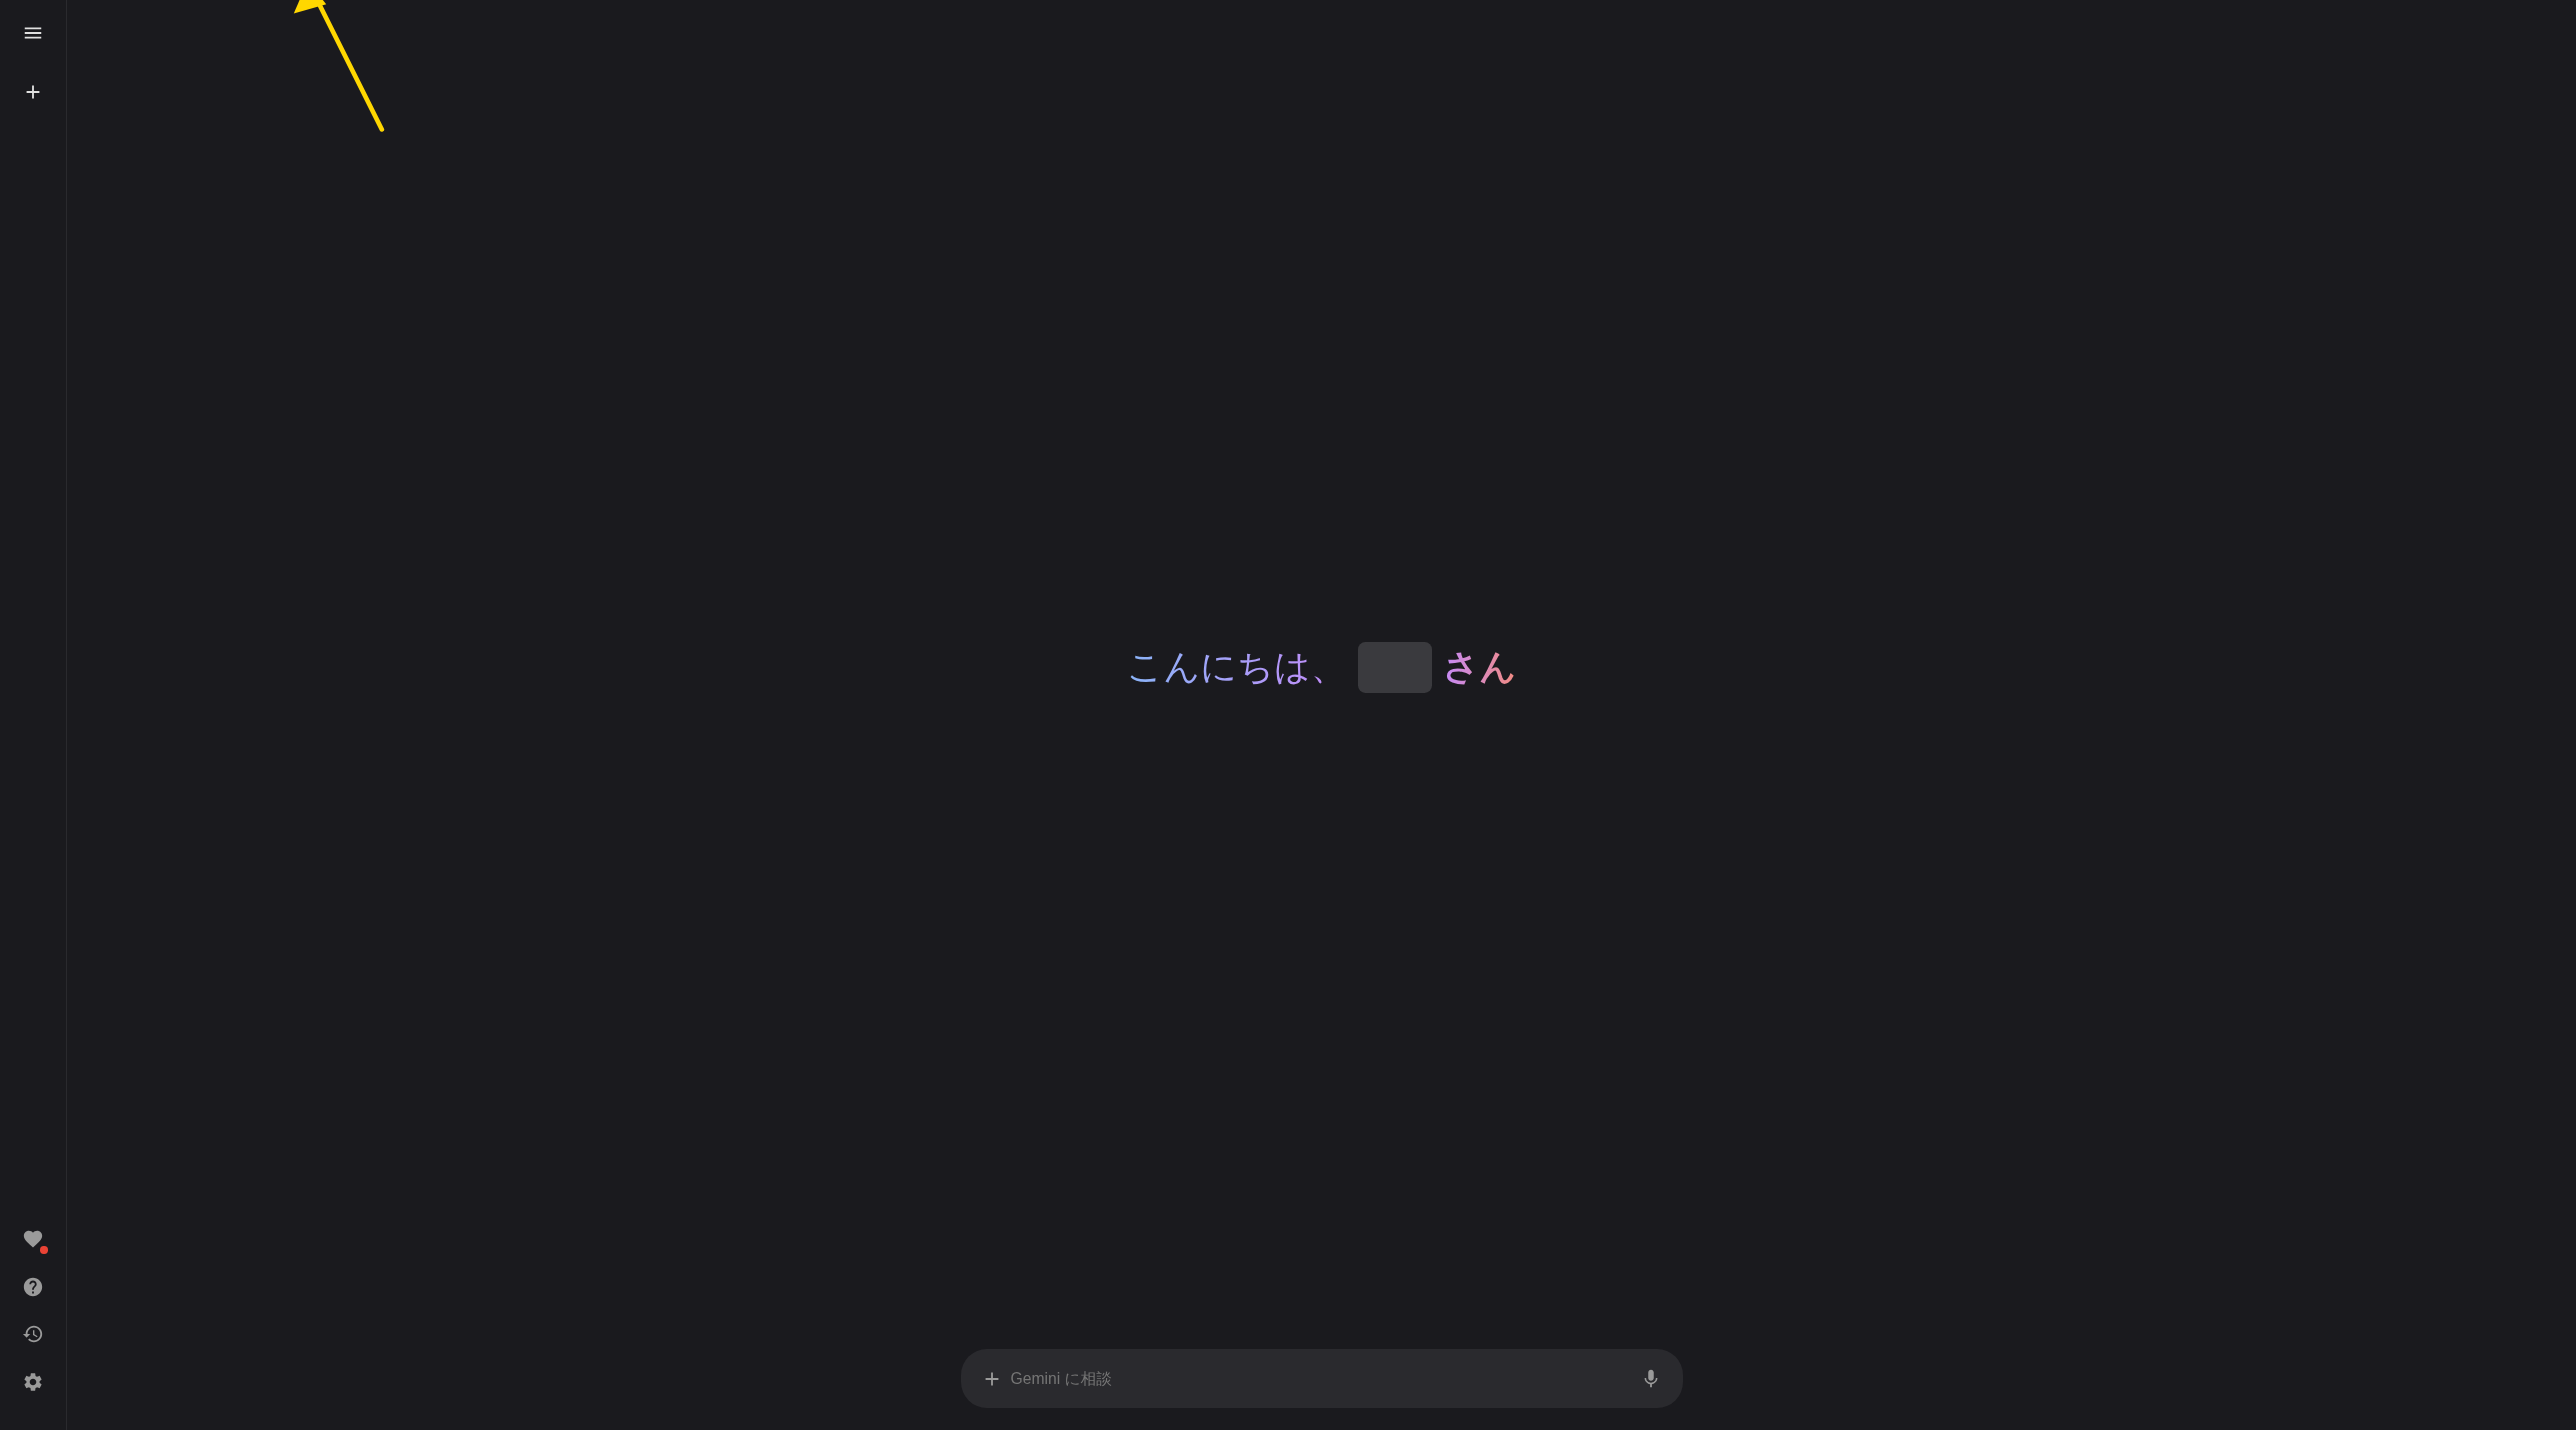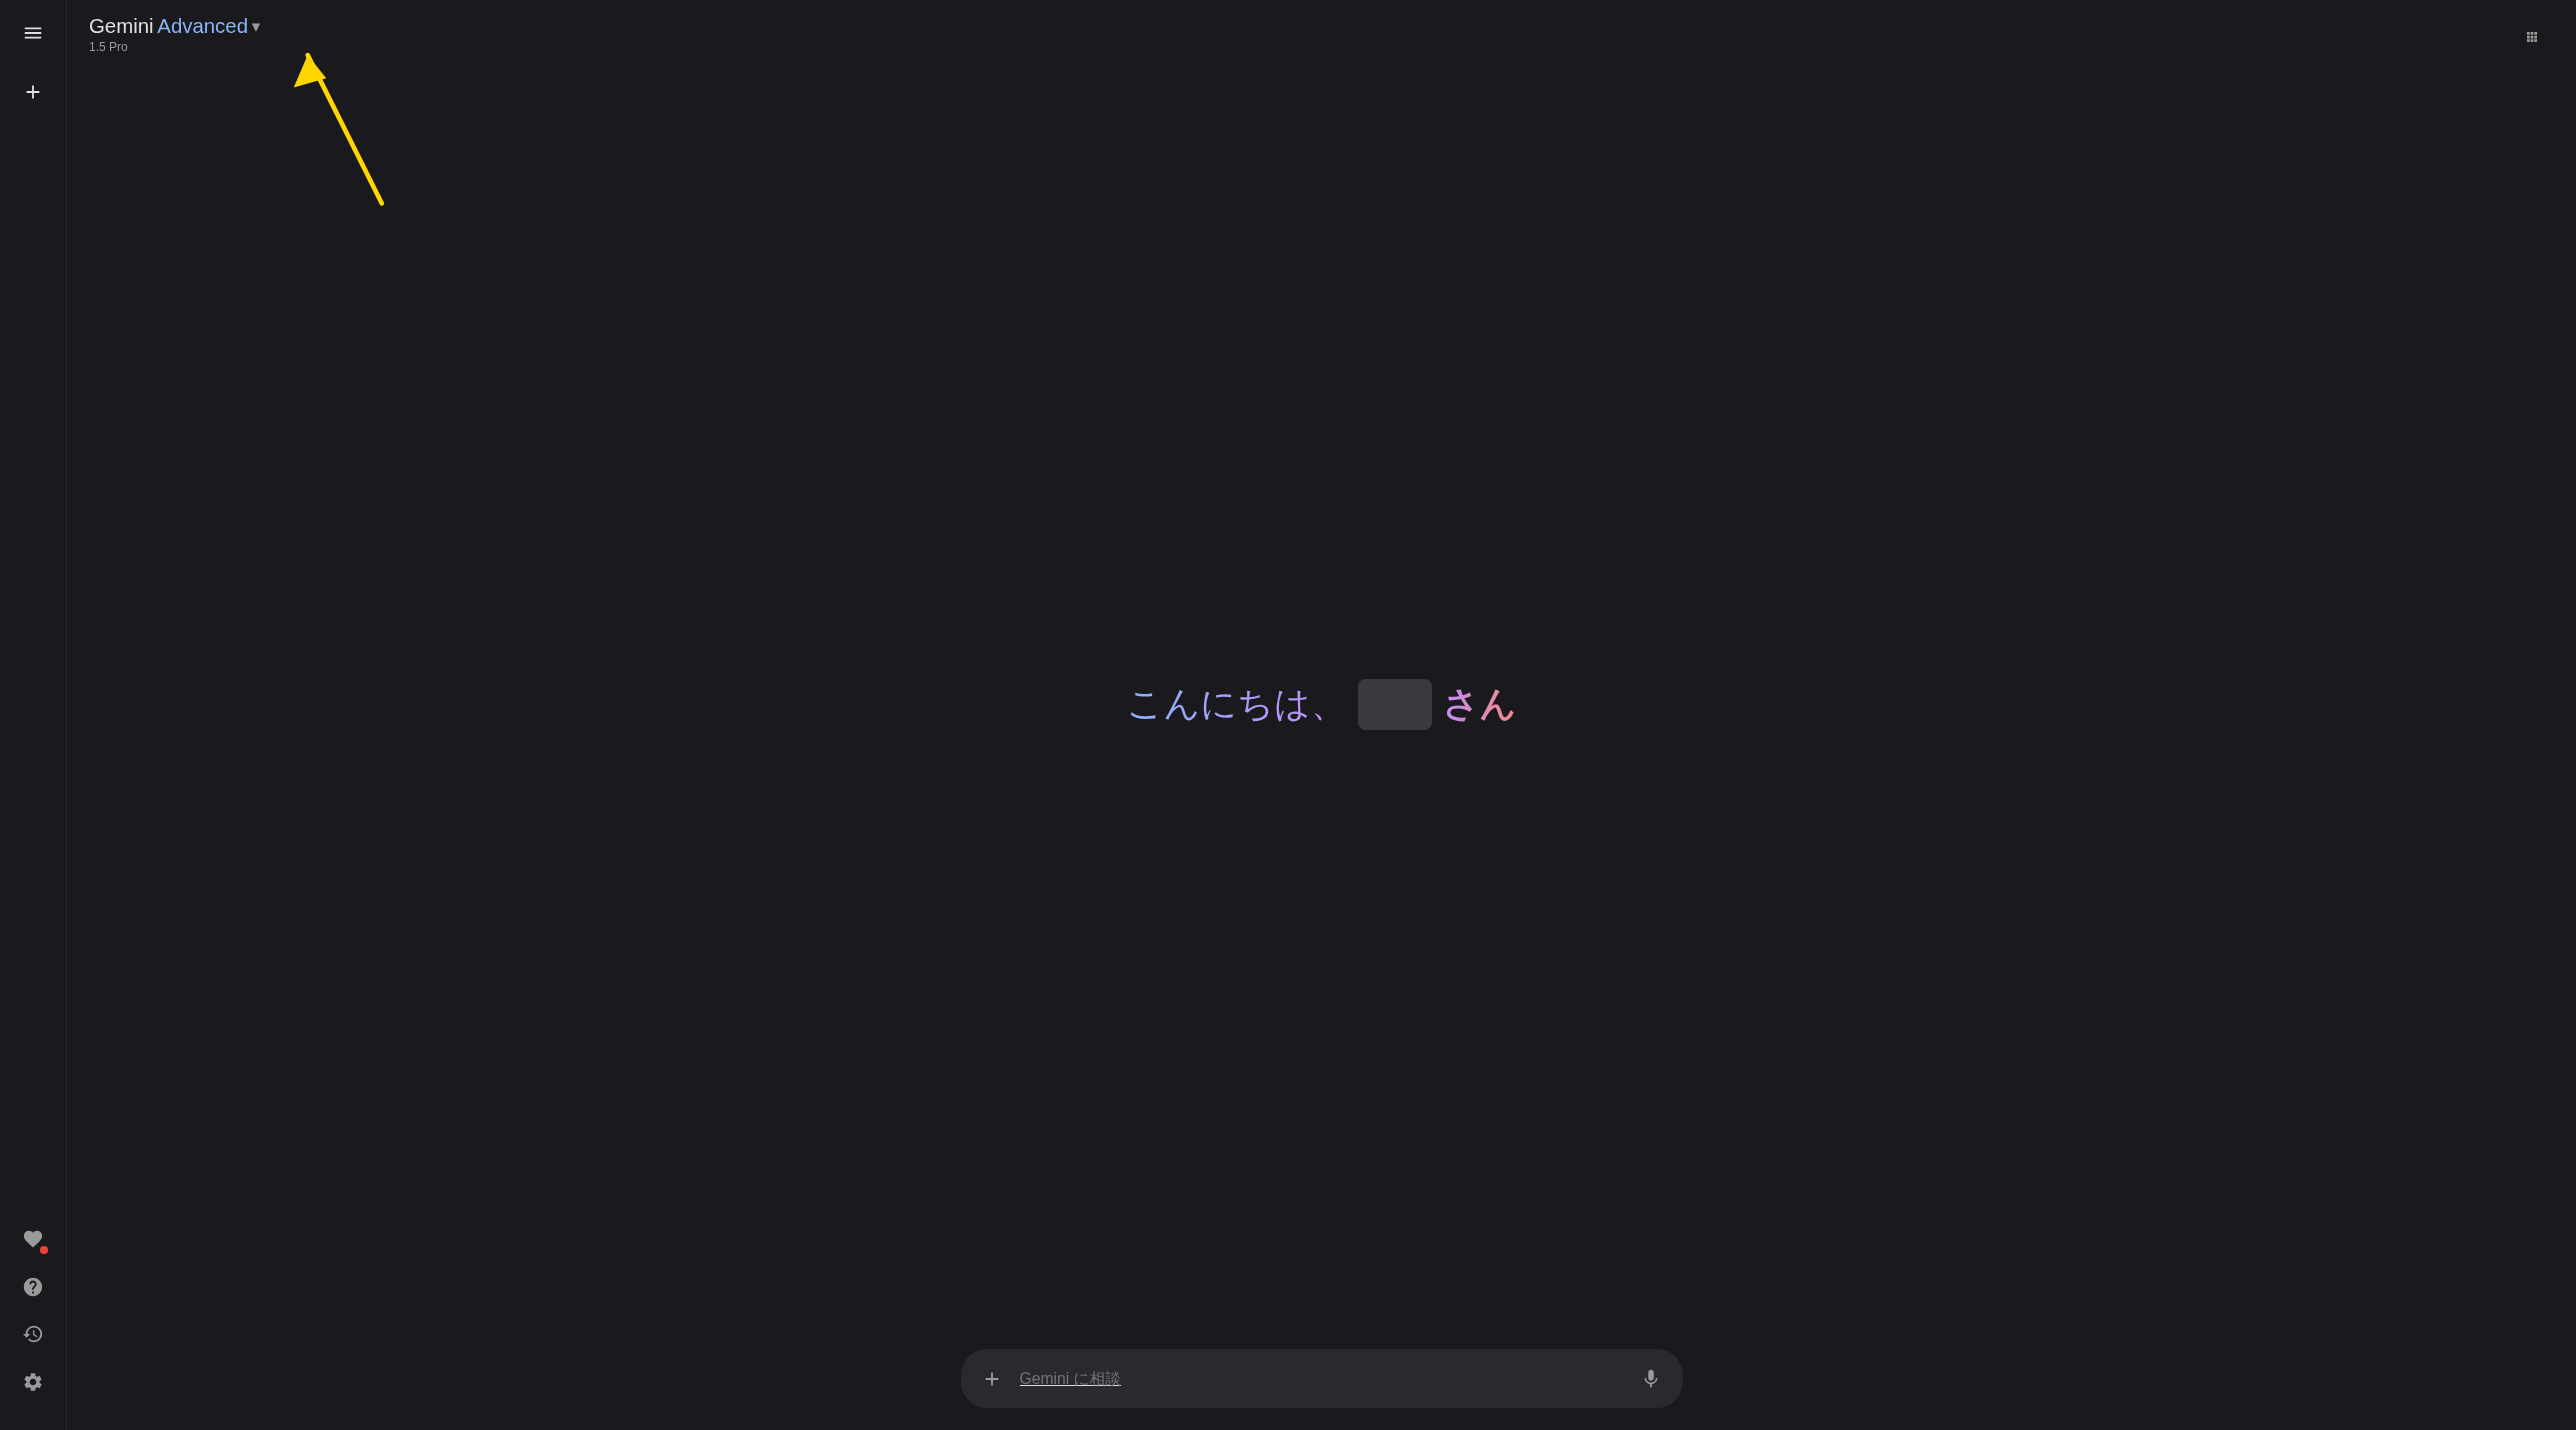--- a/index.html
+++ b/index.html
@@ -206,22 +206,21 @@
     }
 
     .input-container {
       width: 100%;
       max-width: 722px;
       background-color: #2a2a2e;
       border-radius: 26px;
       display: flex;
       align-items: center;
       padding: 13px 15px;
-      gap: 11px;
-      text-decoration: underline;
+      gap: 2px;
     }
 
     .input-add-btn {
       width: 33px;
       height: 33px;
       display: flex;
       align-items: center;
       justify-content: center;
       border-radius: 50%;
       cursor: pointer;
@@ -292,37 +291,20 @@
     <div class="sidebar-icon-btn">
       <svg width="22" height="22" viewBox="0 0 24 24">
         <path d="M19.14,12.94c0.04-0.3,0.06-0.61,0.06-0.94c0-0.32-0.02-0.64-0.07-0.94l2.03-1.58c0.18-0.14,0.23-0.41,0.12-0.61 l-1.92-3.32c-0.12-0.22-0.37-0.29-0.59-0.22l-2.39,0.96c-0.5-0.38-1.03-0.7-1.62-0.94L14.4,2.81c-0.04-0.24-0.24-0.41-0.48-0.41 h-3.84c-0.24,0-0.43,0.17-0.47,0.41L9.25,5.35C8.66,5.59,8.12,5.92,7.63,6.29L5.24,5.33c-0.22-0.08-0.47,0-0.59,0.22L2.74,8.87 C2.62,9.08,2.66,9.34,2.86,9.48l2.03,1.58C4.84,11.36,4.8,11.69,4.8,12s0.02,0.64,0.07,0.94l-2.03,1.58 c-0.18,0.14-0.23,0.41-0.12,0.61l1.92,3.32c0.12,0.22,0.37,0.29,0.59,0.22l2.39-0.96c0.5,0.38,1.03,0.7,1.62,0.94l0.36,2.54 c0.05,0.24,0.24,0.41,0.48,0.41h3.84c0.24,0,0.44-0.17,0.47-0.41l0.36-2.54c0.59-0.24,1.13-0.56,1.62-0.94l2.39,0.96 c0.22,0.08,0.47,0,0.59-0.22l1.92-3.32c0.12-0.22,0.07-0.47-0.12-0.61L19.14,12.94z M12,15.6c-1.98,0-3.6-1.62-3.6-3.6 s1.62-3.6,3.6-3.6s3.6,1.62,3.6,3.6S13.98,15.6,12,15.6z"></path>
       </svg>
     </div>
   </div>
 </div>
 
 <div class="main">
 
-  <div class="header">
-    <div class="header-title">
-      <div class="header-app-name">
-        <span class="header-app-name-gemini">Gemini</span>
-        <span class="header-app-name-advanced">Advanced</span>
-        <span class="header-dropdown-icon">▾</span>
-      </div>
-      <div class="header-version">1.5 Pro</div>
-    </div>
-    <div class="header-right">
-      <div class="google-apps-btn">
-        <svg width="22" height="22" viewBox="0 0 24 24">
-          <path d="M6.5 6.5h3v3h-3zM6.5 10.5h3v3h-3zM6.5 14.5h3v3h-3zM10.5 6.5h3v3h-3zM10.5 10.5h3v3h-3zM10.5 14.5h3v3h-3zM14.5 6.5h3v3h-3zM14.5 10.5h3v3h-3zM14.5 14.5h3v3h-3z"></path>
-        </svg>
-      </div>
-    </div>
-  </div>
 
   <div style="position: relative; height: 0;">
     <svg style="position: absolute; top: -56px; left: 185px; pointer-events: none;" width="167" height="204" viewBox="0 0 180 220">
 
       <line x1="140" y1="200" x2="60" y2="40" stroke="#FFD700" stroke-width="5" stroke-linecap="round"></line>
 
       <polygon points="60,40 45,75 80,65" fill="#FFD700"></polygon>
     </svg>
   </div>
 

